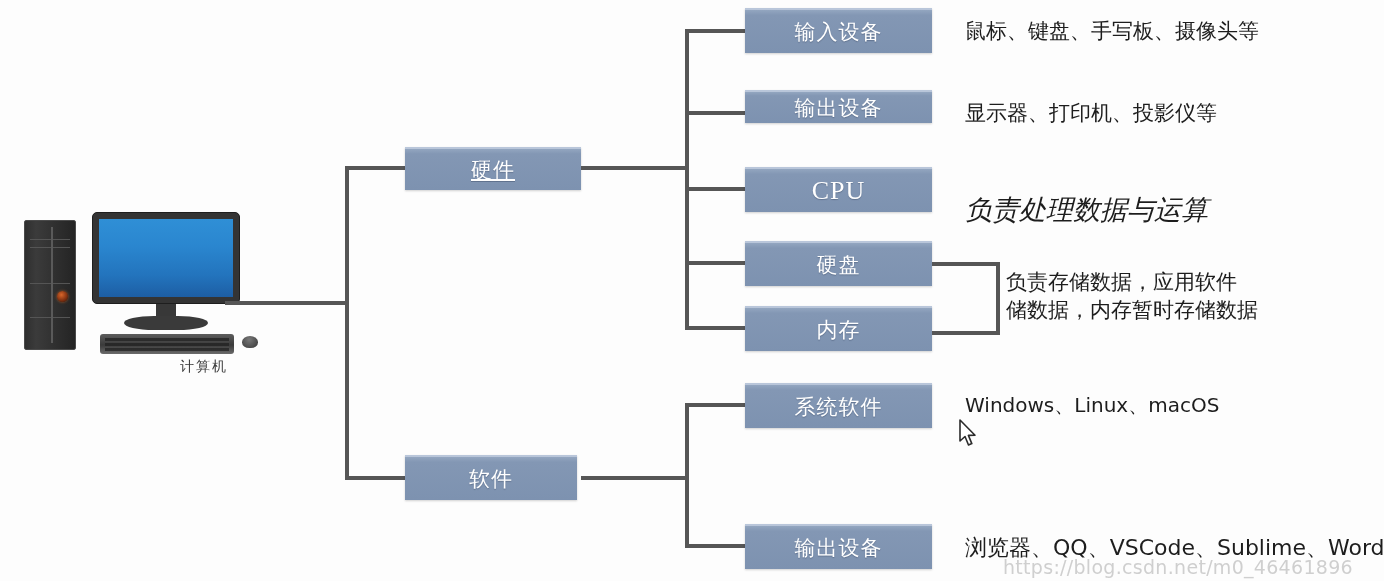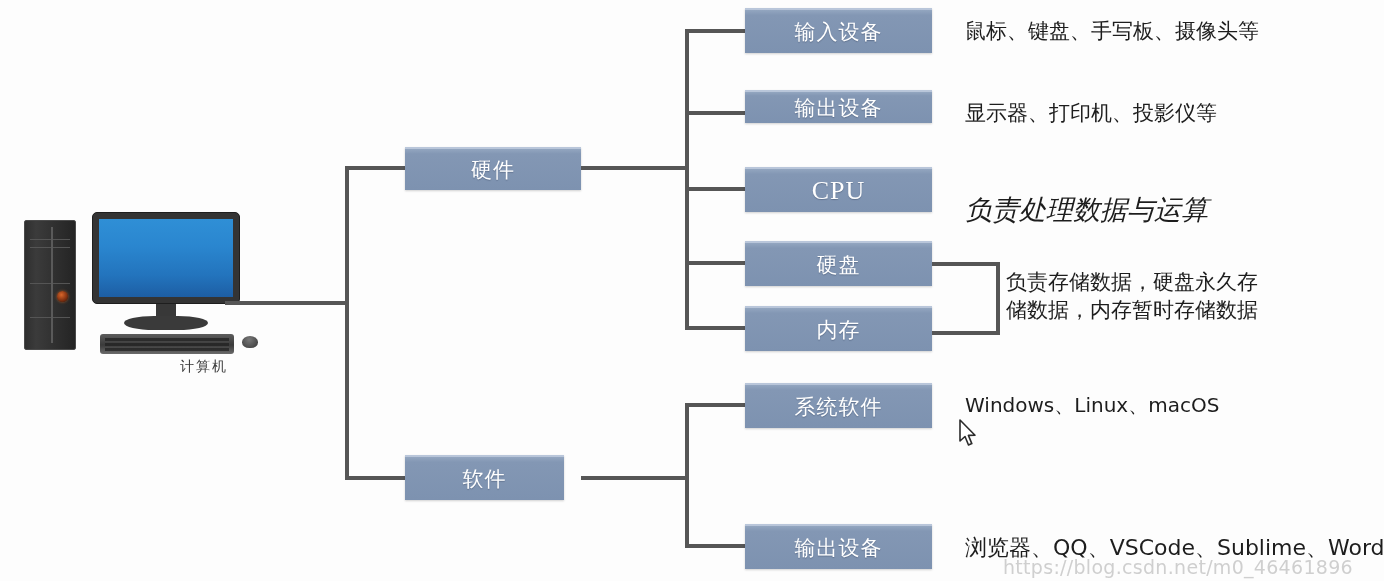--- a/index.html
+++ b/index.html
@@ -116,25 +116,25 @@
     </div>
     <div class="mouse"></div>
     <div class="pc-label">计算机</div>
   </div>
 
   <div class="hline" style="left:225px;top:301px;width:124px;"></div>
   <div class="vline" style="left:345px;top:166px;height:314px;"></div>
   <div class="hline" style="left:345px;top:166px;width:62px;"></div>
   <div class="hline" style="left:345px;top:476px;width:62px;"></div>
 
-  <div class="node" style="left:405px;top:147px;width:176px;height:43px;font-size:21px;">
+  <div class="node" style="left:405px;top:147px;width:176px;height:43px;font-size:21px;text-decoration:underline;">
     <span>硬件</span>
   </div>
 
-  <div class="node" style="left:405px;top:455px;width:159px;height:45px;font-size:21px;">
+  <div class="node" style="left:405px;top:455px;width:172px;height:45px;font-size:21px;">
     <span>软件</span>
   </div>
 
   <div class="hline" style="left:581px;top:166px;width:108px;"></div>
   <div class="vline" style="left:685px;top:29px;height:301px;"></div>
   <div class="hline" style="left:685px;top:29px;width:62px;"></div>
   <div class="hline" style="left:685px;top:111px;width:62px;"></div>
   <div class="hline" style="left:685px;top:187px;width:62px;"></div>
   <div class="hline" style="left:685px;top:261px;width:62px;"></div>
   <div class="hline" style="left:685px;top:326px;width:62px;"></div>
@@ -163,21 +163,21 @@
     <span>硬盘</span>
   </div>
 
   <div class="node" style="left:745px;top:306px;width:187px;height:45px;font-size:21px;">
     <span>内存</span>
   </div>
 
   <div class="hline" style="left:932px;top:262px;width:68px;"></div>
   <div class="vline" style="left:996px;top:262px;height:73px;"></div>
   <div class="hline" style="left:932px;top:331px;width:68px;"></div>
-  <div class="desc" style="left:1006px;top:268px;font-size:21px;">负责存储数据，硬盘永久存
+  <div class="desc" style="left:1006px;top:268px;font-size:21px;">负责存储数据，应用软件
 储数据，内存暂时存储数据</div>
 
   <div class="node" style="left:745px;top:383px;width:187px;height:45px;font-size:21px;">
     <span>系统软件</span>
   </div>
   <div class="desc" style="left:965px;top:392px;font-size:20px;">Windows、Linux、macOS</div>
 
   <div class="node" style="left:745px;top:524px;width:187px;height:45px;font-size:21px;">
     <span>输出设备</span>
   </div>

